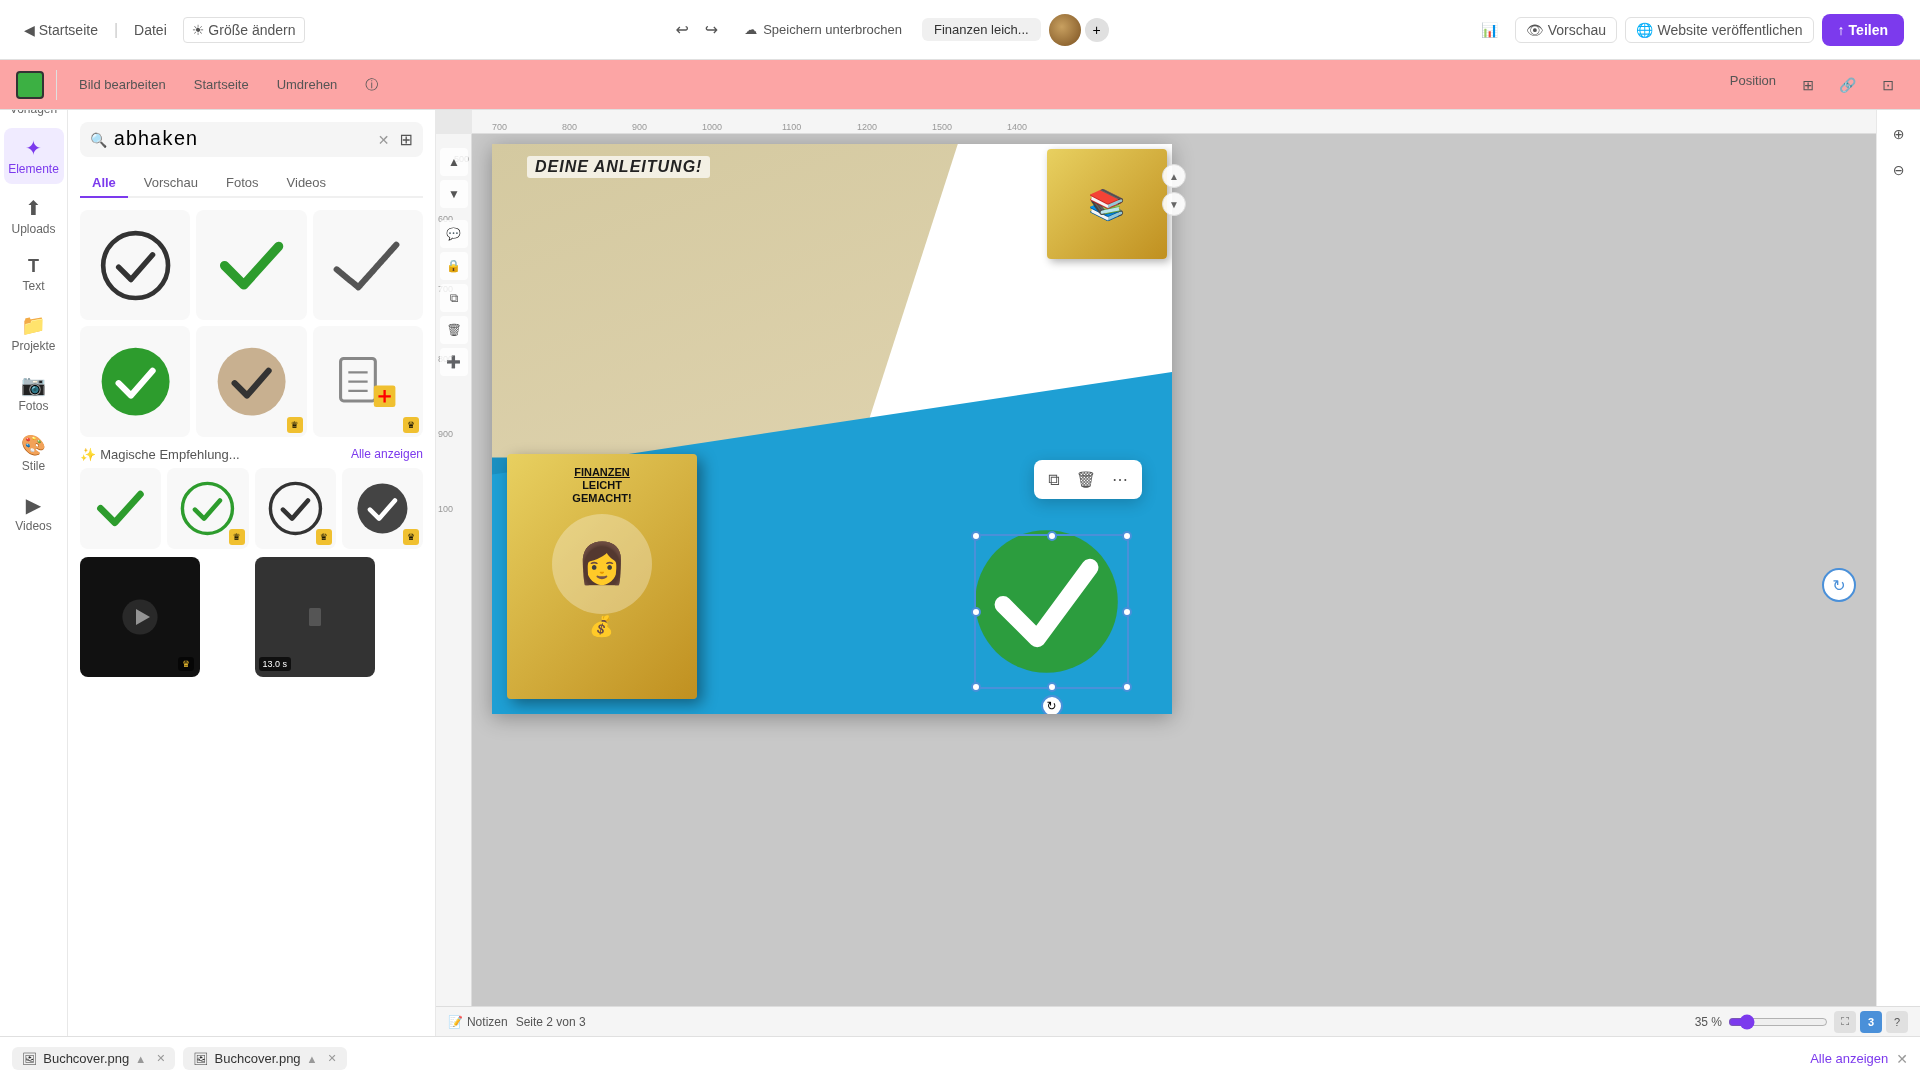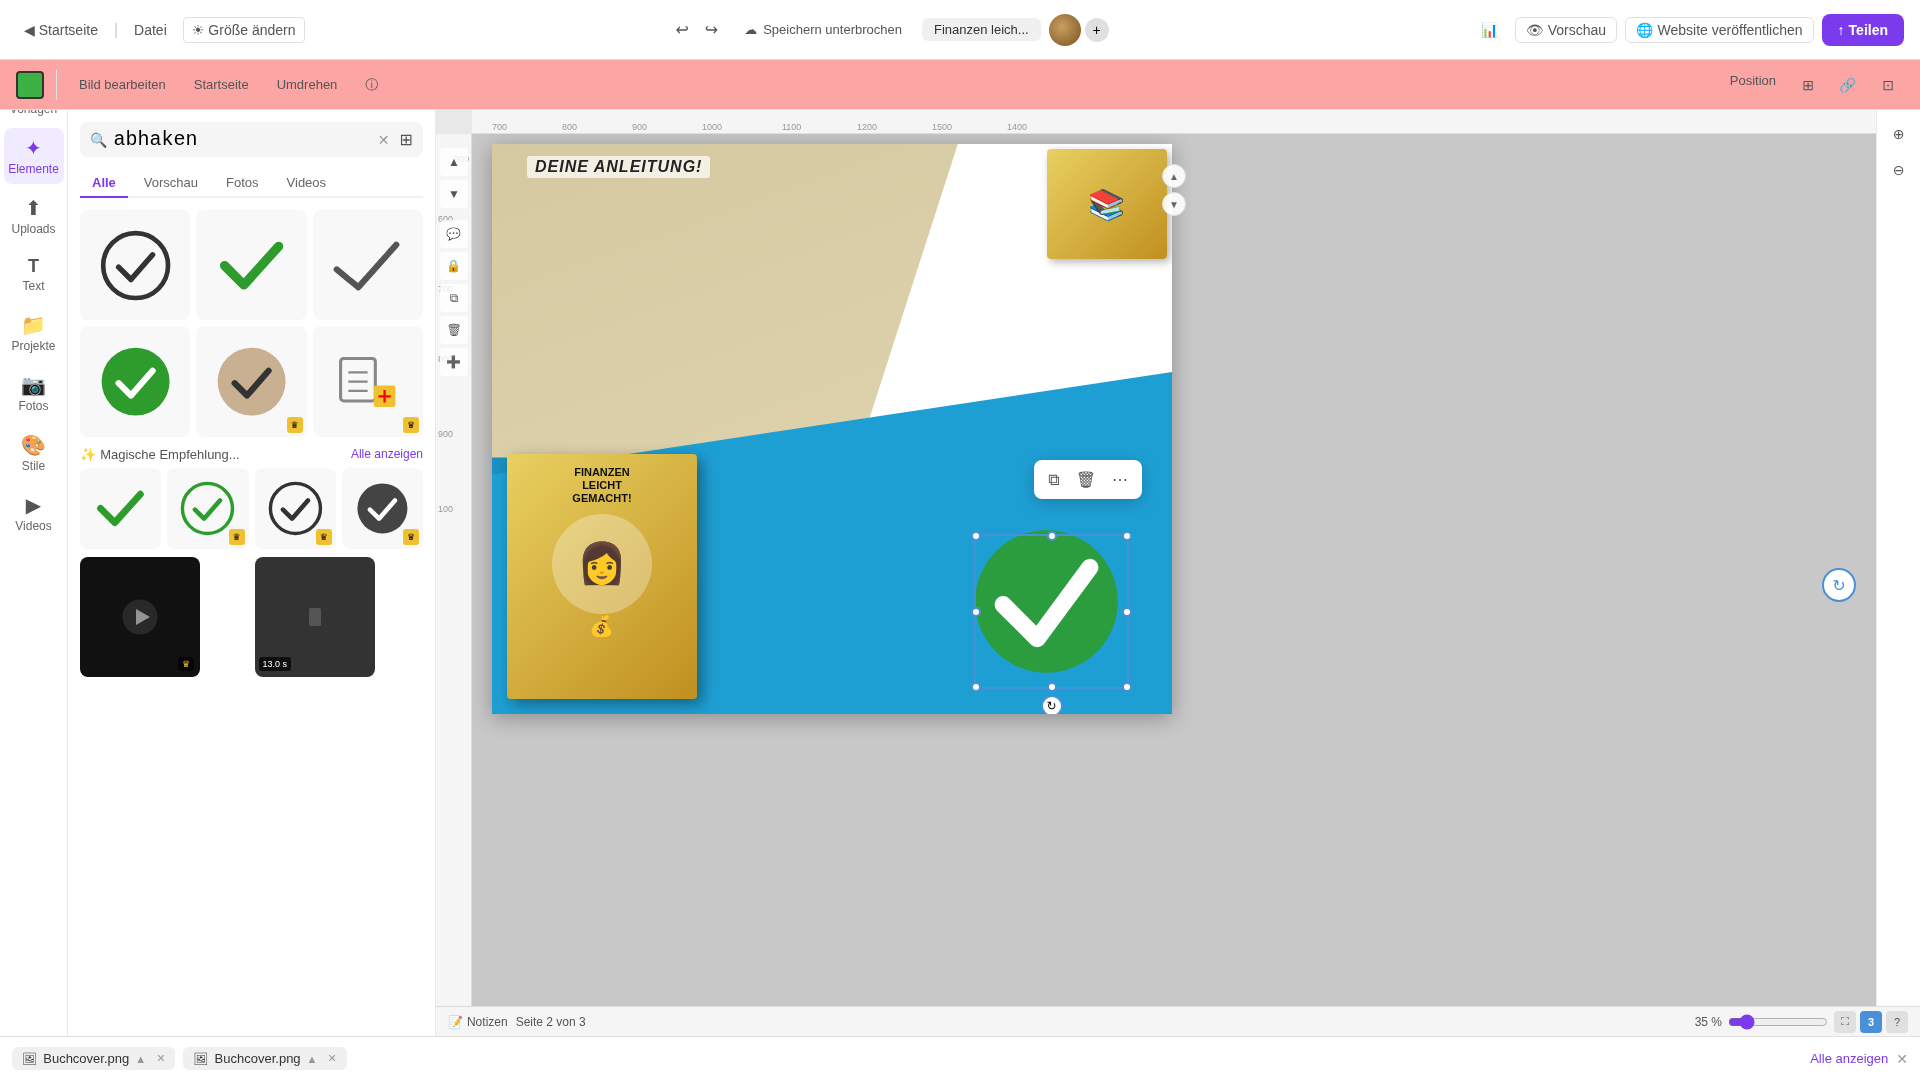--- a/index.html
+++ b/index.html
@@ -500,21 +500,21 @@
       <div style="position:absolute;top:0;left:0;right:0;bottom:0;background:#1a8fc0;"></div>
       <div style="position:absolute;top:0;left:0;right:0;height:55%;background:linear-gradient(160deg,#d4c9a0 0%,#e0d4b0 100%);clip-path:polygon(0 0,100% 0,100% 60%,55% 100%,0 100%);"></div>
 
       <div style="position:absolute;top:0;right:0;width:45%;height:100%;background:#fff;clip-path:polygon(30% 0,100% 0,100% 100%,0 50%);"></div>
 
       <div style="position:absolute;bottom:0;left:0;right:0;height:60%;background:#1e9fd4;clip-path:polygon(0 30%,100% 0,100% 100%,0 100%);"></div>
 
       <div style="position:absolute;top:12px;left:35px;font-size:16px;font-weight:900;color:#222;font-style:italic;text-transform:uppercase;letter-spacing:1px;background:rgba(255,255,255,0.7);padding:2px 8px;border-radius:3px;">Deine Anleitung!</div>
 
       <div style="position:absolute;bottom:15px;left:15px;width:190px;height:245px;background:linear-gradient(135deg,#e8d060,#c09020);border-radius:4px;box-shadow:5px 5px 15px rgba(0,0,0,0.4);overflow:hidden;display:flex;flex-direction:column;align-items:center;justify-content:flex-start;padding:8px;">
-        <div style="font-size:11px;font-weight:900;color:#111;text-align:center;text-transform:uppercase;line-height:1.2;margin-top:4px;">FINANZEN</div>
+        <div style="font-size:11px;font-weight:900;color:#111;text-align:center;text-transform:uppercase;line-height:1.2;margin-top:4px;text-decoration:underline;">FINANZEN</div>
         <div style="font-size:11px;font-weight:900;color:#111;text-align:center;text-transform:uppercase;line-height:1.2;">LEICHT</div>
         <div style="font-size:11px;font-weight:900;color:#111;text-align:center;text-transform:uppercase;line-height:1.2;">GEMACHT!</div>
 
         <div style="margin-top:8px;width:100px;height:100px;background:rgba(255,255,255,0.3);border-radius:50%;display:flex;align-items:center;justify-content:center;font-size:40px;">👩</div>
         <div style="font-size:20px;">💰</div>
       </div>
 
       <div style="position:absolute;right:48px;bottom:35px;width:155px;height:155px;">
         <svg viewBox="0 0 100 100" width="155" height="155">
           <circle cx="50" cy="50" r="46" fill="#2d9c2d" opacity="0.9"></circle>

